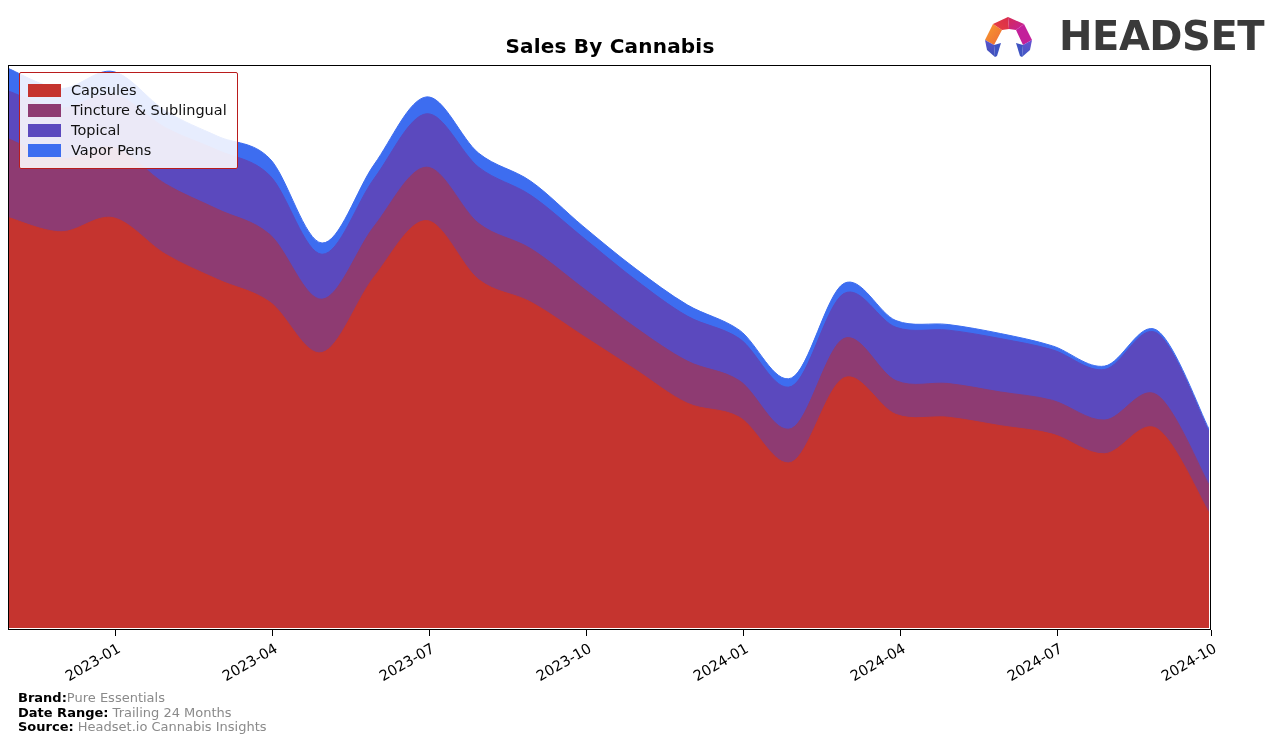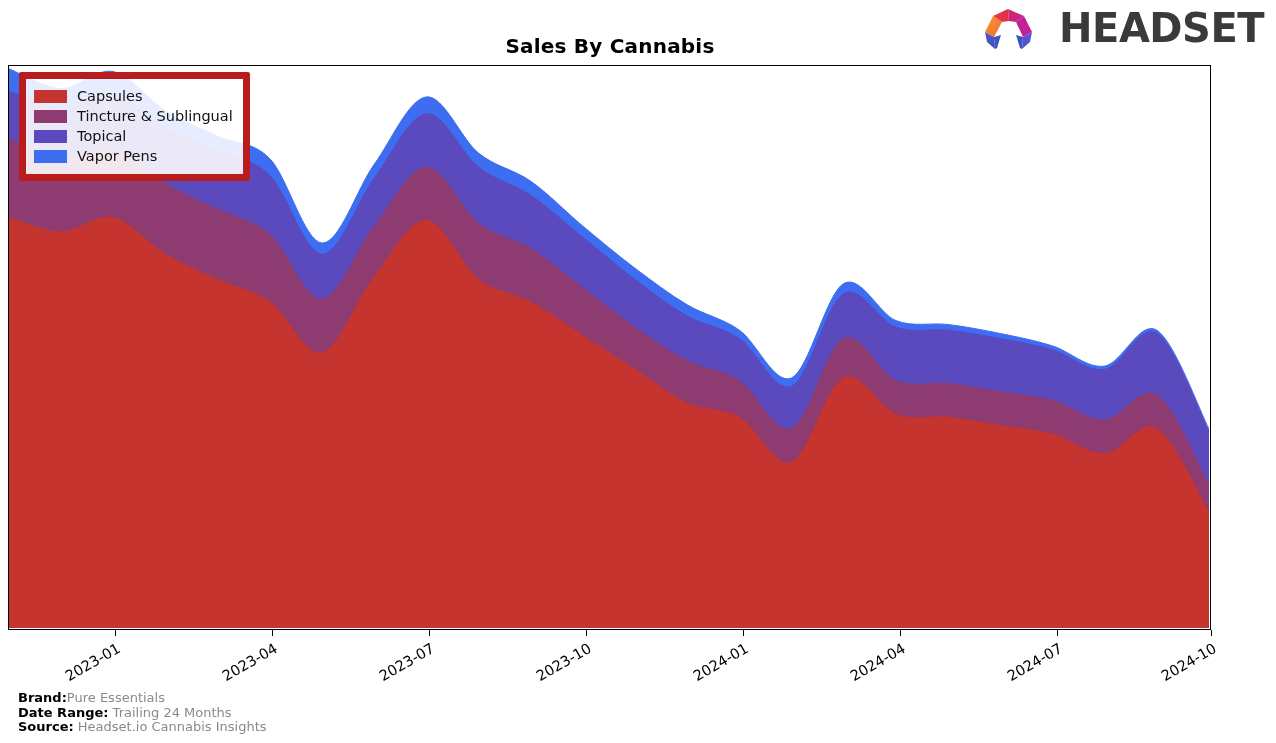--- a/index.html
+++ b/index.html
@@ -24,21 +24,21 @@
     text-align: center;
     font-size: 20px;
     font-weight: bold;
     color: #000000;
     letter-spacing: 0.2px;
   }
 
   #brand-logo {
     position: absolute;
     right: 12px;
-    top: 4px;
+    top: 12px;
     display: flex;
     align-items: center;
     gap: 22px;
   }
   #brand-logo .logo-mark {
     width: 56px;
     height: 48px;
     display: block;
   }
   #brand-logo .logo-word {
@@ -68,21 +68,21 @@
     top: 0;
     display: block;
   }
 
   
   #legend {
     position: absolute;
     left: 19px;
     top: 72px;
     background: rgba(255,255,255,0.88);
-    border: 7px solid #b91c1c;
+    border: 1px solid #b91c1c;
     border-radius: 2px;
     padding: 7px 10px 8px 8px;
     z-index: 5;
   }
   .legend-row {
     display: flex;
     align-items: center;
     height: 20px;
   }
   .legend-swatch {

